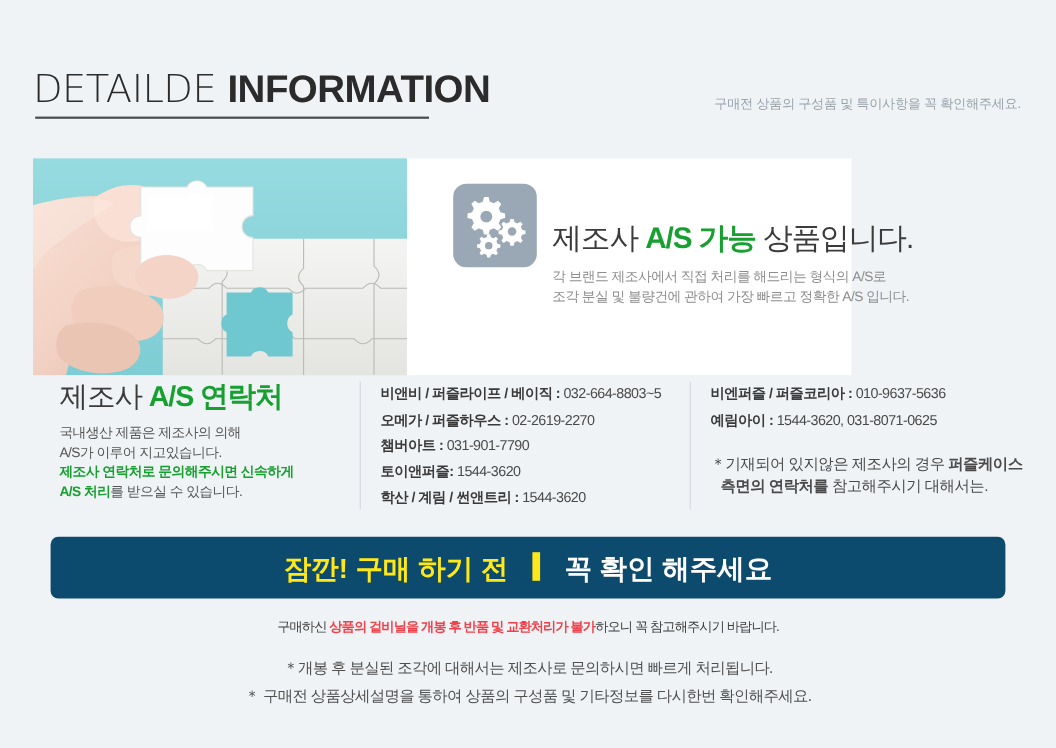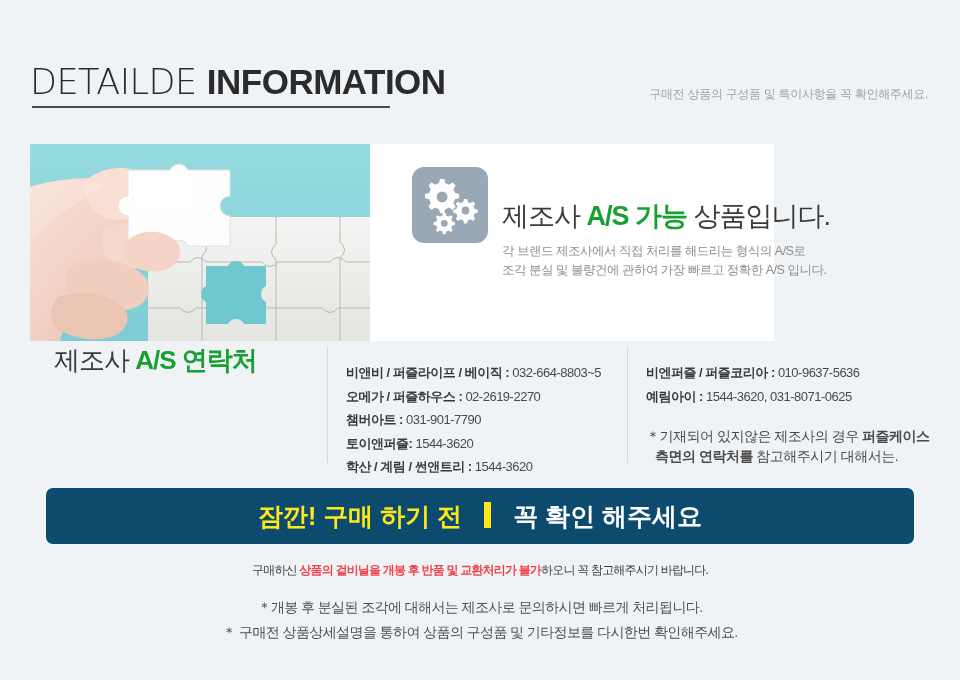--- a/index.html
+++ b/index.html
@@ -184,21 +184,20 @@
   .divider.d2 { left: 597px; }
 
   .col {
     position: absolute;
     top: 6px;
     font-size: 13px;
     line-height: 23.5px;
     color: #4a4a4a;
     letter-spacing: -0.5px;
     white-space: nowrap;
-    margin-top: 15px;
   }
   .col.c2 { left: 316px; width: 275px; }
   .col.c3 { left: 616px; width: 290px; }
   .col .lbl { font-weight: 700; color: #3a3a3a; }
   .col .num { font-weight: 400; color: #4a4a4a; }
 
   .note {
     margin-top: 18px;
     font-size: 14px;
     line-height: 20px;
@@ -403,20 +402,26 @@
         <div>각 브랜드 제조사에서 직접 처리를 해드리는 형식의 A/S로</div>
         <div>조각 분실 및 불량건에 관하여 가장 빠르고 정확한 A/S 입니다.</div>
       </div>
     </div>
   </div>
 
   <div class="contact">
 
     <div class="contact-left">
       <div class="contact-title"><span>제조사 </span><span class="hl">A/S 연락처</span></div>
+      <div class="contact-desc">
+        <div>국내생산 제품은 제조사의 의해</div>
+        <div>A/S가 이루어 지고있습니다.</div>
+        <div class="green">제조사 연락처로 문의해주시면 신속하게</div>
+        <div><span class="green">A/S 처리</span><span>를 받으실 수 있습니다.</span></div>
+      </div>
     </div>
 
     <div class="divider d1"></div>
     <div class="divider d2"></div>
 
     <div class="col c2">
       <div><span class="lbl">비앤비 / 퍼즐라이프 / 베이직 : </span><span class="num">032-664-8803~5</span></div>
       <div><span class="lbl">오메가 / 퍼즐하우스 : </span><span class="num">02-2619-2270</span></div>
       <div><span class="lbl">챔버아트 : </span><span class="num">031-901-7790</span></div>
       <div><span class="lbl">토이앤퍼즐: </span><span class="num">1544-3620</span></div>

